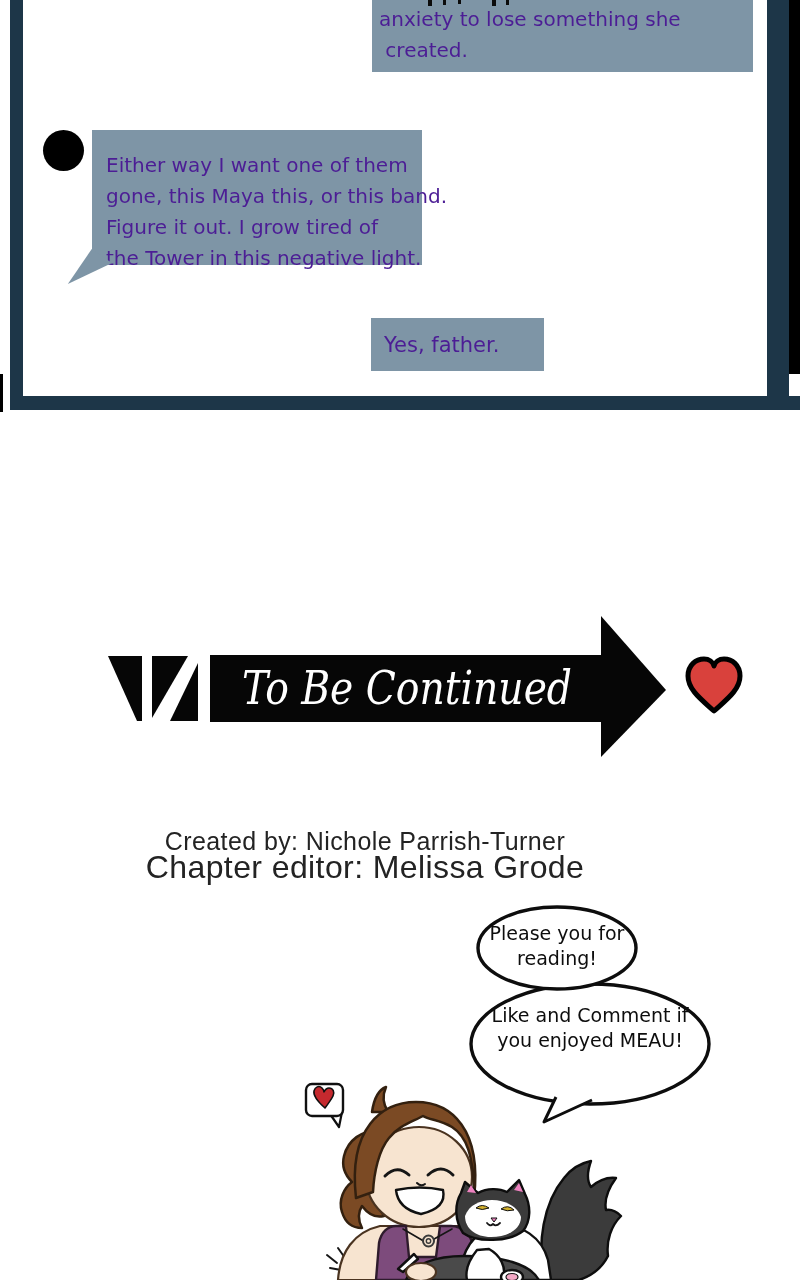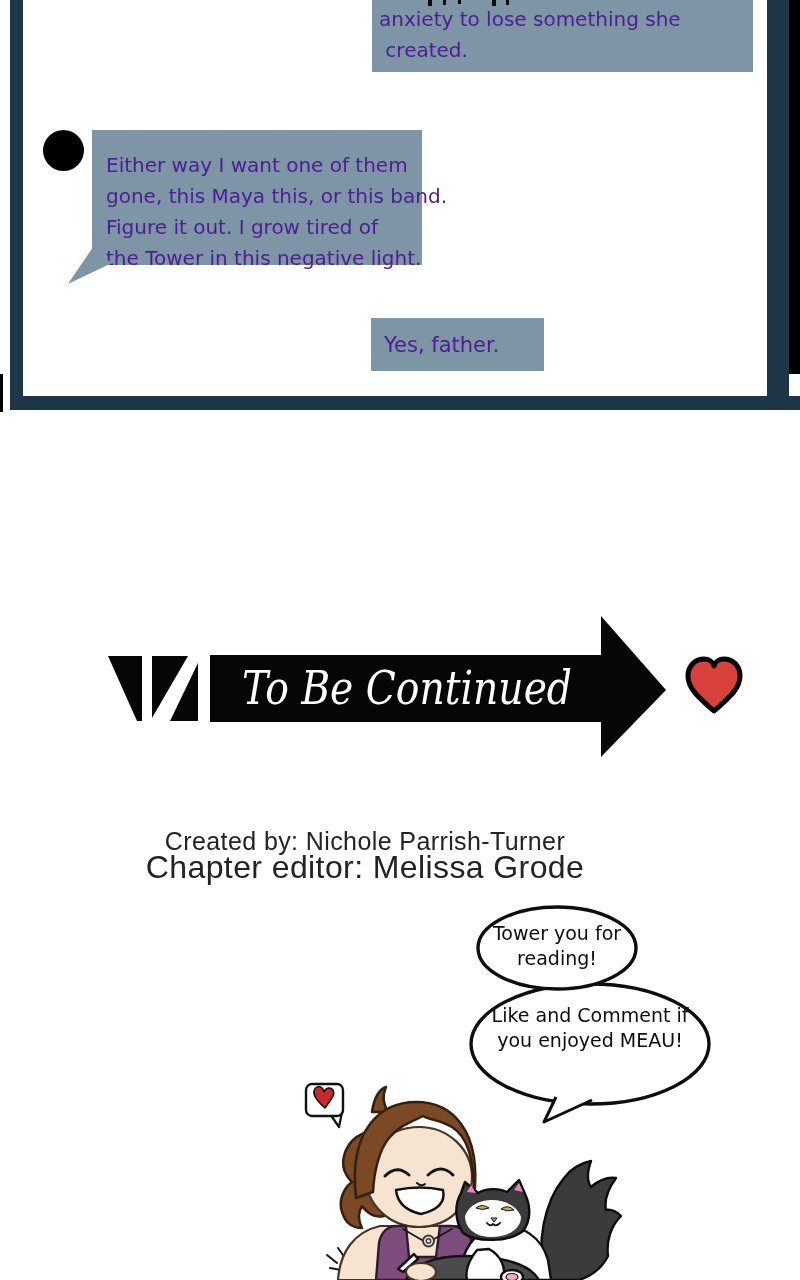--- a/index.html
+++ b/index.html
@@ -104,21 +104,21 @@
 
 <div class="abs credit" id="credit1">Created by: Nichole Parrish-Turner</div>
 <div class="abs credit" id="credit2">Chapter editor: Melissa Grode</div>
 
 <svg class="abs" id="outro-svg" viewBox="430 898 310 232">
   <ellipse class="bubble-outline" cx="590" cy="1044" rx="119" ry="60"></ellipse>
   <path d="M556 1097 L544 1122 L592 1100" fill="#fff" stroke="#0d0d0d" stroke-width="3" stroke-linejoin="round"></path>
   <ellipse class="bubble-outline" cx="557" cy="948" rx="79" ry="41"></ellipse>
 </svg>
 <div class="abs outro-text" id="thanks-text">
-  <span class="line">Tower you for</span>
+  <span class="line">Please you for</span>
   <span class="line">reading!</span>
 </div>
 <div class="abs outro-text" id="cta-text">
   <span class="line">Like and Comment if</span>
   <span class="line">you enjoyed MEAU!</span>
 </div>
 
 <svg class="abs" id="art-svg" viewBox="270 1078 370 202">
 
   <path class="s-ink" stroke-width="2" d="M337 1263 L327 1255 M341 1270 L330 1268 M345 1258 L338 1248"></path>

